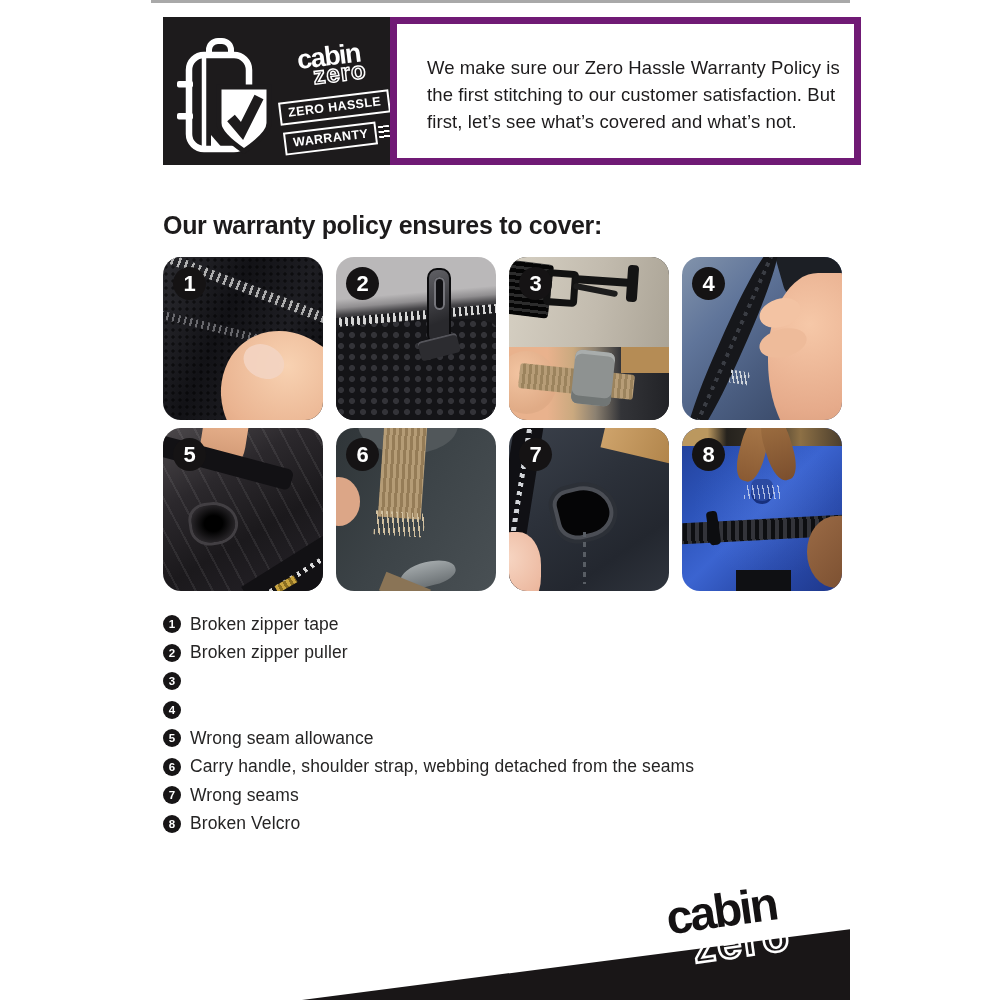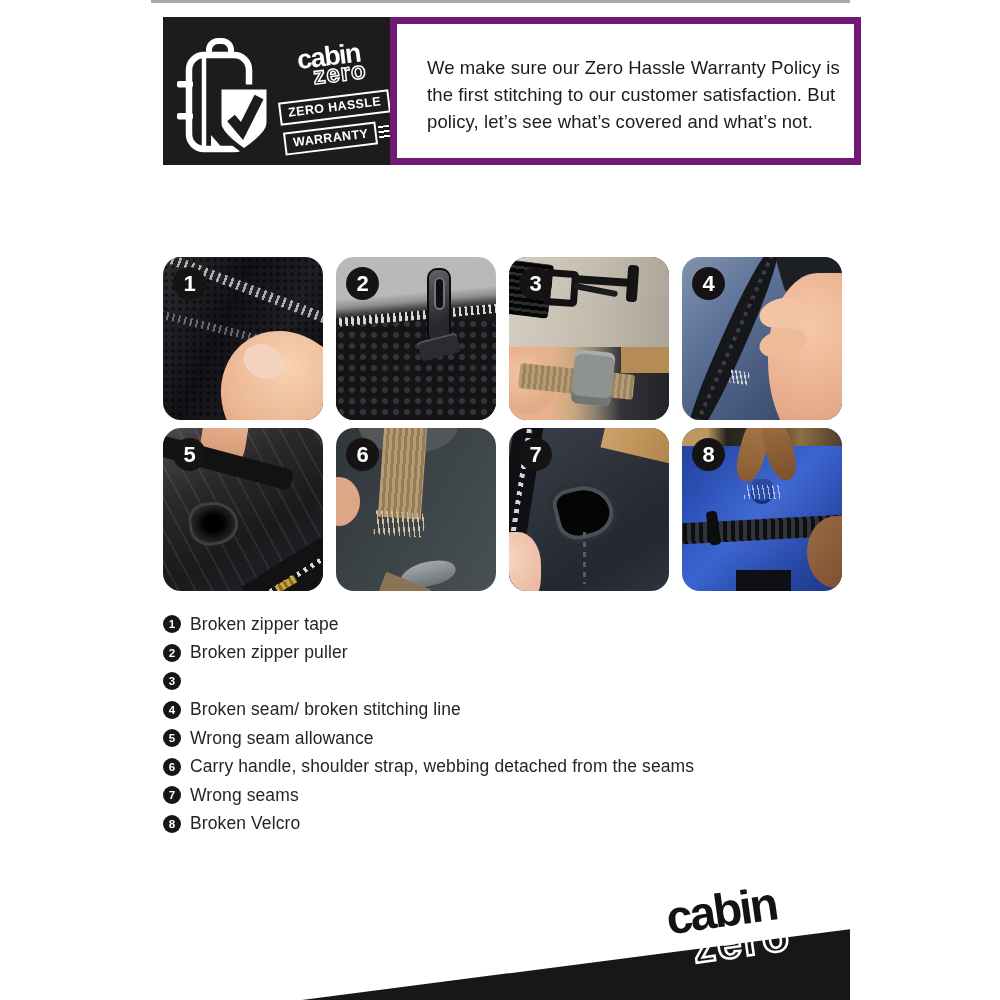--- a/index.html
+++ b/index.html
@@ -220,24 +220,25 @@
       <div class="wordmark">
         <div class="wm-cabin">cabin</div>
         <div class="wm-zero">zero</div>
       </div>
       <div class="ribbon ribbon-1">ZERO HASSLE</div>
       <div class="ribbon ribbon-2">WARRANTY</div>
     </div>
     <div class="hero-msg">
       <div class="line">We make sure our Zero Hassle Warranty Policy is</div>
       <div class="line">the first stitching to our customer satisfaction. But</div>
-      <div class="line">policy, let’s see what’s covered and what’s not.</div>
+      <div class="line">first, let’s see what’s covered and what’s not.</div>
     </div>
   </div>
 
+  <div class="section-title">Our warranty policy ensures to cover:</div>
 
   <div class="gallery">
 
     <div class="photo p1">
       <div class="pnum">1</div>
       <div class="p1-zip"></div>
       <div class="p1-zip2"></div>
       <div class="p1-finger"></div>
       <div class="p1-nail"></div>
     </div>
@@ -325,21 +326,20 @@
     </li>
     <li>
       <span class="li-num">2</span>
       <span class="li-label">Broken zipper puller</span>
     </li>
     <li>
       <span class="li-num">3</span>
     </li>
     <li>
       <span class="li-num">4</span>
-      <span class="li-label">Broken seam/ broken stitching line</span>
     </li>
     <li>
       <span class="li-num">5</span>
       <span class="li-label">Wrong seam allowance</span>
     </li>
     <li>
       <span class="li-num">6</span>
       <span class="li-label">Carry handle, shoulder strap, webbing detached from the seams</span>
     </li>
     <li>

